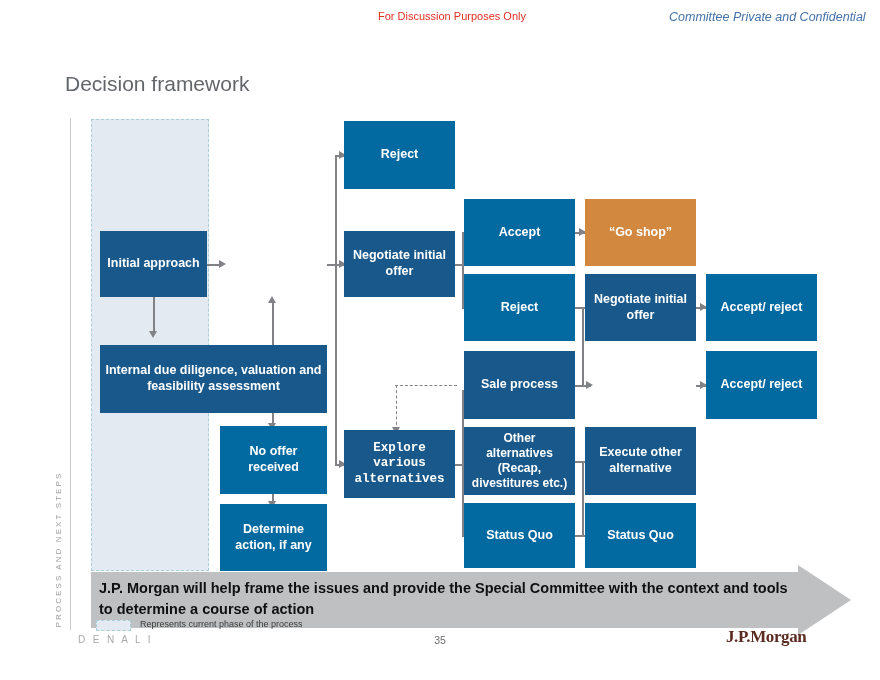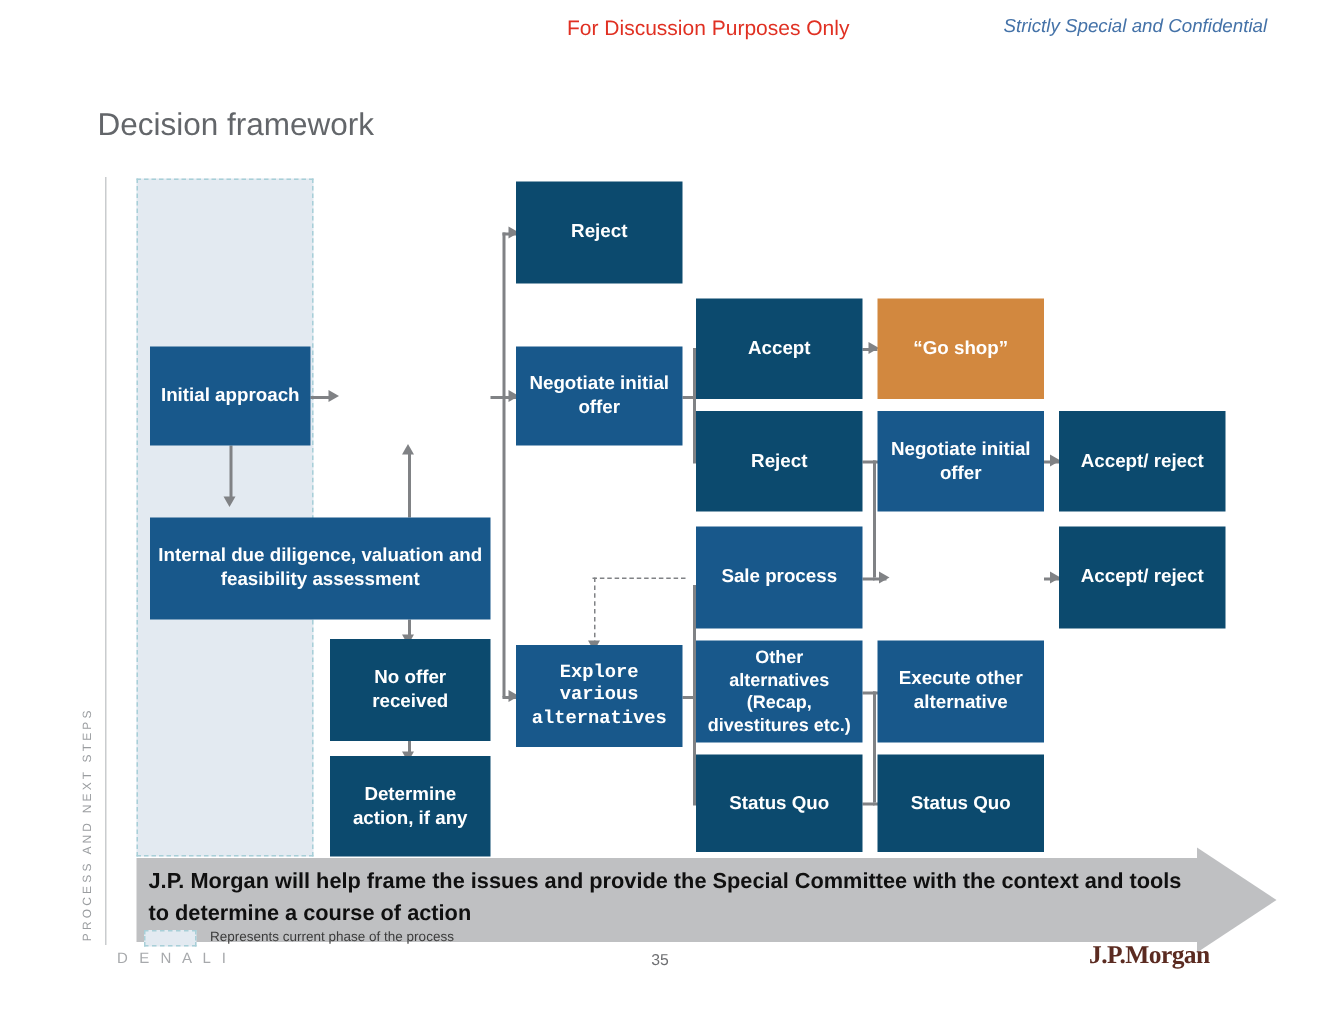--- a/index.html
+++ b/index.html
@@ -6,21 +6,21 @@
   body{
     width:880px;height:680px;background:#ffffff;
     font-family:"Liberation Sans",sans-serif;
     position:relative;overflow:hidden;
   }
   .slide{position:absolute;left:0;top:0;width:880px;height:680px;}
 
   
   .hdr-left{
     position:absolute;left:378px;top:10px;
-    font-size:14px;color:#e03022;white-space:nowrap;
+    font-size:11px;color:#e03022;white-space:nowrap;
   }
   .hdr-right{
     position:absolute;left:669px;top:10px;
     font-size:12.5px;color:#4472a8;font-style:italic;white-space:nowrap;
   }
 
   
   .page-title{
     position:absolute;left:65px;top:72px;
     font-size:21px;color:#63666a;font-weight:400;white-space:nowrap;
@@ -45,21 +45,21 @@
   }
 
   
   .box{
     position:absolute;box-sizing:border-box;
     display:flex;align-items:center;justify-content:center;text-align:center;
     color:#ffffff;font-size:12.5px;font-weight:bold;line-height:1.25;
     padding:2px 5px;
   }
   .box.dark{background:#18588b;}
-  .box.light{background:#0c4a6e;}
+  .box.light{background:#0369a1;}
   .box.orange{background:#d2883f;}
   .box.small{font-size:12px;}
 
   
   .ln{position:absolute;background:#808285;}
   .ln.h{height:1.6px;}
   .ln.v{width:1.6px;}
   .dash-h{position:absolute;height:0;border-top:1.4px dashed #808285;}
   .dash-v{position:absolute;width:0;border-left:1.4px dashed #808285;}
   .arw{
@@ -112,21 +112,21 @@
     font-size:17px;font-weight:700;color:#5b2b21;letter-spacing:-0.4px;
     white-space:nowrap;
   }
 </style>
 </head>
 <body>
 
 <div class="slide">
 
   <div class="hdr-left">For Discussion Purposes Only</div>
-  <div class="hdr-right">Strictly Special and Confidential</div>
+  <div class="hdr-right">Committee Private and Confidential</div>
 
   <div class="page-title">Decision framework</div>
 
   <div class="rail-line"></div>
   <div class="rail-text">PROCESS AND NEXT STEPS</div>
 
   <div class="phase-band"></div>
 
   <div class="ln h" style="left:207px;top:264px;width:13px;"></div>
   <div class="arw r" style="left:219px;top:259.5px;"></div>

